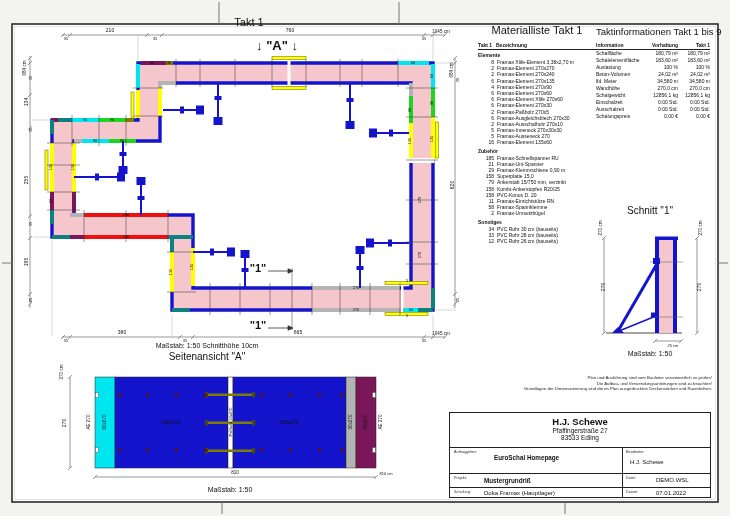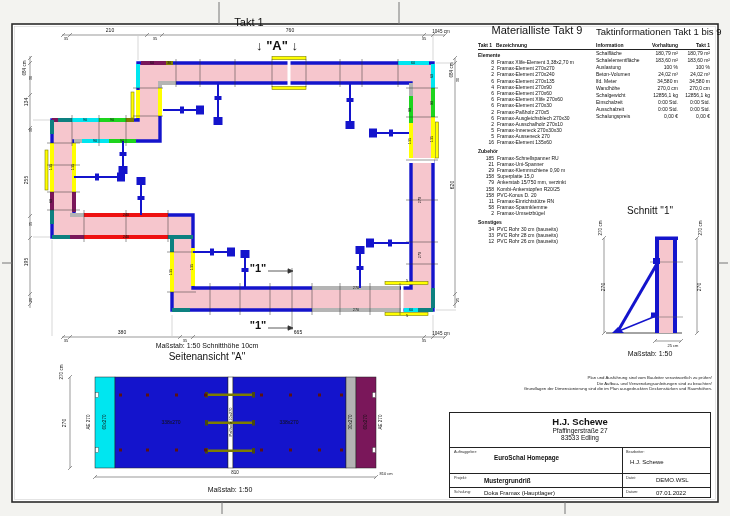--- a/index.html
+++ b/index.html
@@ -275,21 +275,21 @@
 <div class="lbl marker-a" style="left:277px;top:45px;">↓ "A" ↓</div>
 <div class="lbl cut-marker" style="left:258px;top:268px;">"1"</div>
 <div class="lbl cut-marker" style="left:258px;top:325px;">"1"</div>
 <div class="lbl scale-note" style="left:207px;top:345px;">Maßstab: 1:50   Schnitthöhe 10cm</div>
 <div class="lbl view-title" style="left:207px;top:357px;">Seitenansicht "A"</div>
 <div class="lbl scale-note" style="left:230px;top:489px;">Maßstab: 1:50</div>
 <div class="lbl view-title" style="left:650px;top:211px;">Schnitt "1"</div>
 <div class="lbl scale-note" style="left:650px;top:353px;">Maßstab: 1:50</div>
 
 <div id="materialliste">
-  <div class="ml-title">Materialliste  Takt 9</div>
+  <div class="ml-title">Materialliste  Takt 1</div>
   <div class="ml-head">
     <span class="h1">Takt 1</span>
     <span>Bezeichnung</span>
   </div>
   <div id="ml-sections">
         <div class="ml-sec">Elemente</div>
         <div class="ml-row">
           <span class="ml-qty">8</span>
           <span class="ml-desc">Framax Xlife-Element 3,38x2,70 m</span>
         </div>

